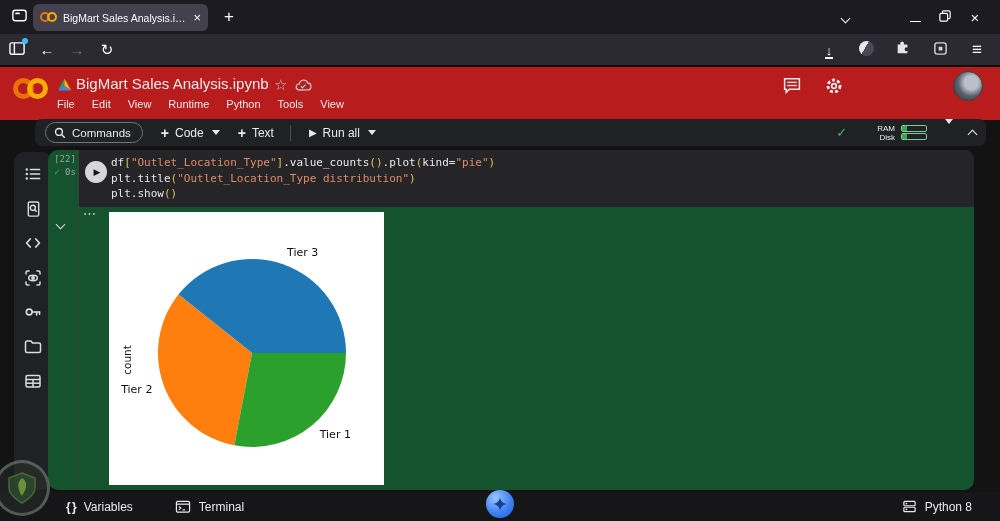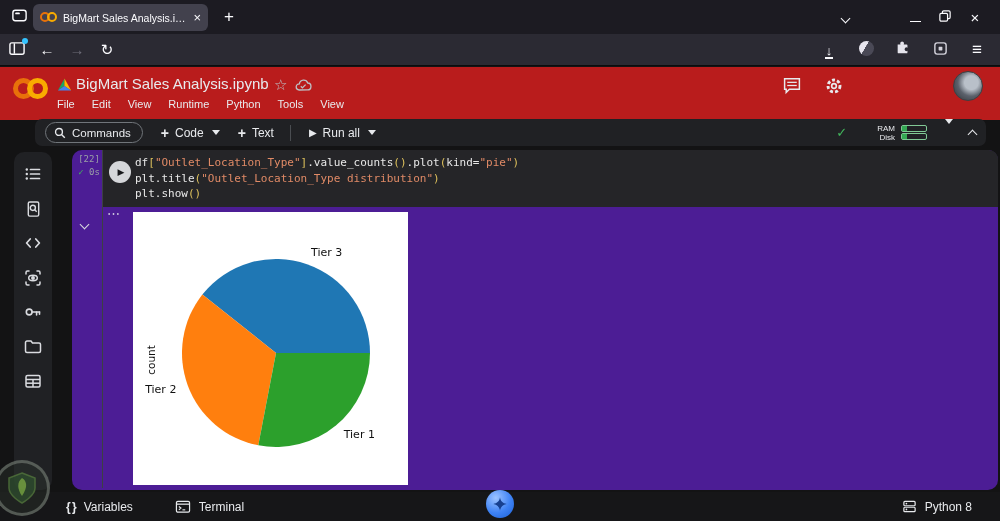--- a/index.html
+++ b/index.html
@@ -53,21 +53,21 @@
   .bar { width:26px; height:7px; border:1px solid #81c995; border-radius:2px; margin:1px 0; position:relative; }
   .bar i { position:absolute; left:0; top:0; bottom:0; width:22%; background:#34a853; display:block; }
   .tbright { margin-left:auto; display:flex; align-items:center; gap:16px; }
   .green { color:#41b65c; }
 
   
   #sidebar { position:absolute; left:14px; top:152px; width:38px; height:338px; background:#202124; border-radius:10px; display:flex; flex-direction:column; align-items:center; padding-top:13px; gap:16.5px; }
   #sidebar svg { display:block; }
 
   
-  #content { position:absolute; left:72px; top:150px; width:926px; height:340px; background:#4c1d95; border-radius:10px; }
+  #content { position:absolute; left:48px; top:150px; width:926px; height:340px; background:#14532d; border-radius:10px; }
   .gutter { position:absolute; left:4px; top:4px; width:26px; color:#9aa0a6; font-family:"DejaVu Sans Mono",monospace; font-size:9px; text-align:center; }
   .cellbody { position:absolute; left:30px; top:0; right:0; bottom:2px; border-left:1px solid #3c4043; }
   .editor { position:absolute; left:0; top:0; right:0; height:57px; background:#252528; border-radius:0 9px 0 0; }
   .runbtn { position:absolute; left:6px; top:11px; width:22px; height:22px; border-radius:50%; background:#d5d7da; color:#17181b; font-size:9px; display:flex; align-items:center; justify-content:center; padding-left:2px; }
   #code-lines { position:absolute; left:32px; top:5px; font-family:"DejaVu Sans Mono",monospace; font-size:11px; line-height:15.5px; white-space:pre; }
   .tk-p { color:#e8e8e8;text-align:right; } .tk-s { color:#e08a66; } .tk-b { color:#ddc05c; }
   .out-collapse { position:absolute; left:9px; top:64px; color:#dadce0; }
   .out-dots { position:absolute; left:4px; top:56px; color:#e8eaed; font-size:13px; letter-spacing:1px; }
 
   

